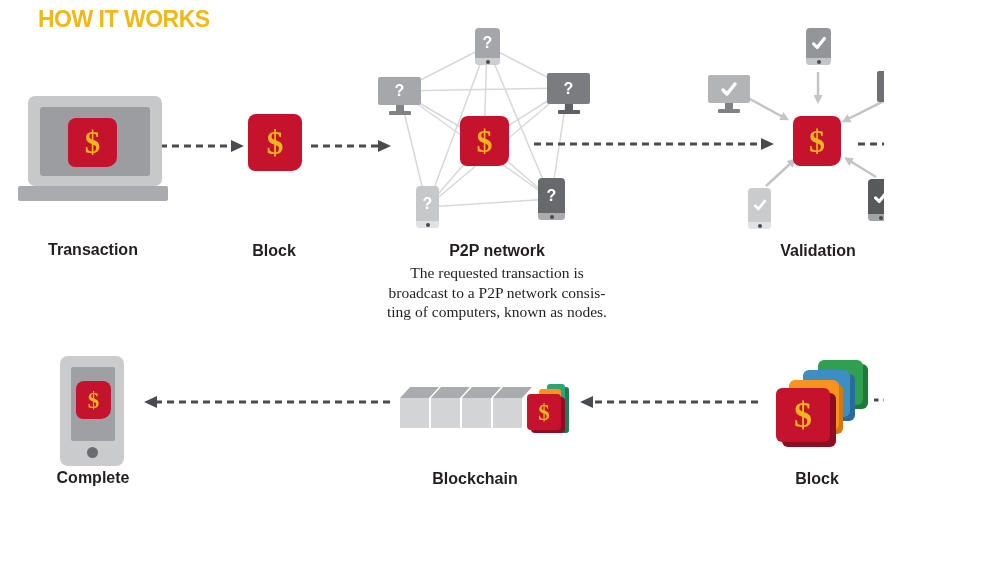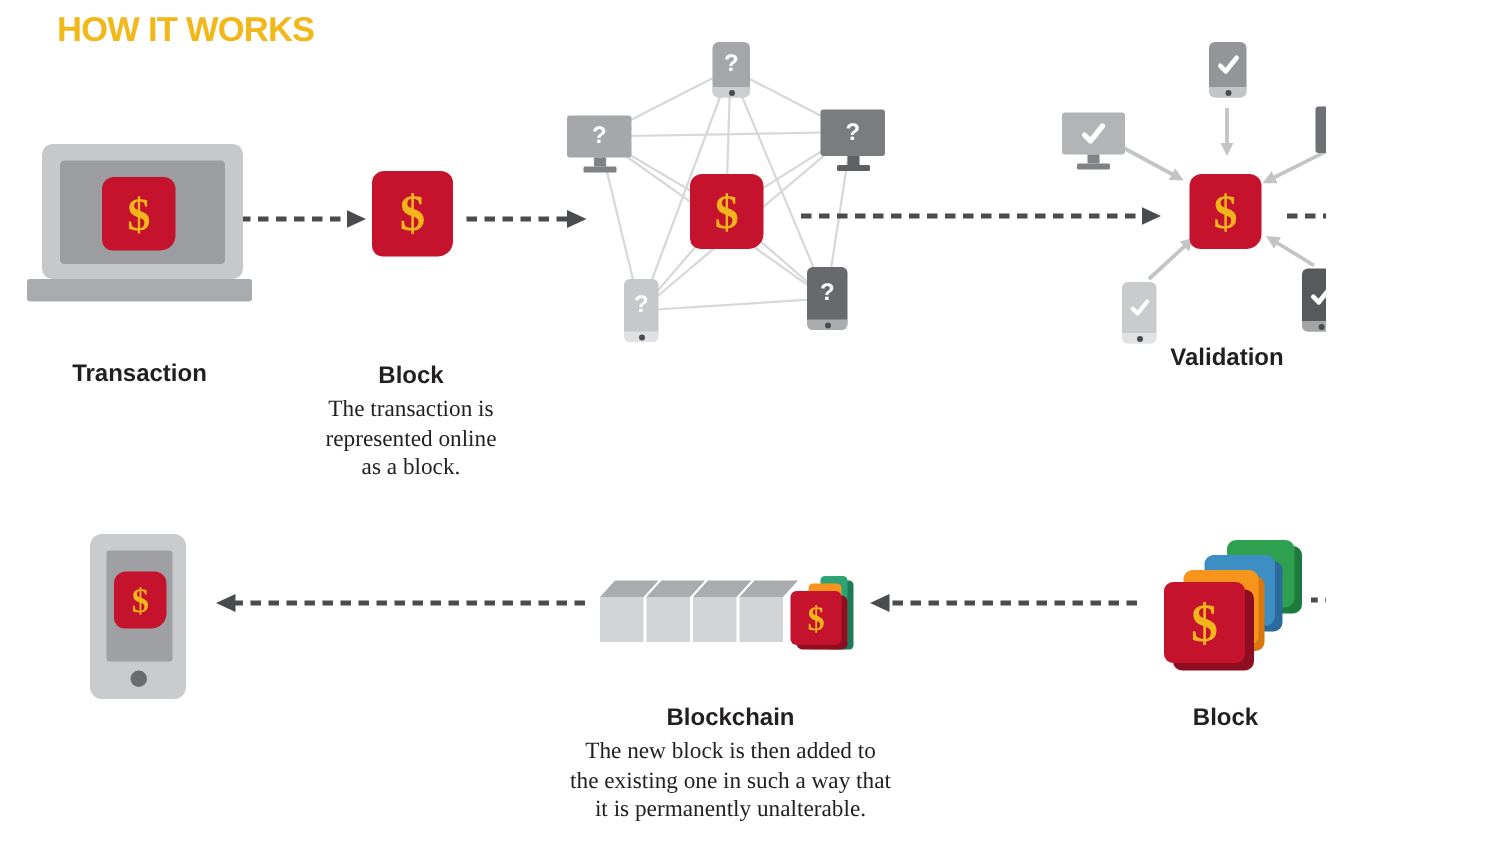--- a/index.html
+++ b/index.html
@@ -54,23 +54,23 @@
   .cphone-screen{left:71px;top:367px;width:44px;height:74px;background:#9EA0A3;border-radius:2px;z-index:2;}
   .cphone-block{left:76px;top:381px;width:35px;height:38px;z-index:3;}
   .cphone-home{left:87px;top:447px;width:11px;height:11px;border-radius:50%;background:#6A6C6F;z-index:3;}
   
   .label{z-index:3;text-align:center;}
   .label-heading{font-size:16px;font-weight:bold;margin-bottom:3px;}
   .label-body{font-family:"Liberation Serif",serif;font-size:15.5px;line-height:1.27;white-space:pre-line;}
   .lbl-transaction{left:8px;  top:241px;width:170px;}
   .lbl-block      {left:193px;top:242px;width:162px;}
   .lbl-p2p        {left:368px;top:242px;width:258px;}
-  .lbl-validation {left:676px;top:230px;width:284px;}
+  .lbl-validation {left:676px;top:242px;width:284px;}
   .lbl-complete   {left:0px;  top:469px;width:186px;}
-  .lbl-blockchain {left:358px;top:470px;width:258px;text-align:center;}
+  .lbl-blockchain {left:346px;top:470px;width:258px;text-align:center;}
   .lbl-block2     {left:670px;top:470px;width:294px;}
 </style>
 </head>
 <body>
 
 <div id="canvas">
 
   <svg id="overlay" class="abs" width="993" height="565" viewBox="0 0 993 565">
     <defs>
       <marker id="ah" markerUnits="userSpaceOnUse" markerWidth="14" markerHeight="12" refX="1" refY="6" orient="auto">
@@ -249,32 +249,33 @@
   <div class="abs block-red cphone-block">
     <span class="dollar" style="font-size:23px;">$</span>
   </div>
   <div class="abs cphone-home"></div>
 
   <div class="abs label lbl-transaction">
     <div class="label-heading">Transaction</div>
   </div>
   <div class="abs label lbl-block">
     <div class="label-heading">Block</div>
-    <div class="label-body">The transaction is
-represented online
-as a block.</div>
+  </div>
+  <div class="abs label lbl-p2p">
+    <div class="label-heading">P2P network</div>
+    <div class="label-body">The requested transaction is
+broadcast to a P2P network consis-
+ting of computers, known as nodes.</div>
   </div>
   <div class="abs label lbl-validation">
     <div class="label-heading">Validation</div>
   </div>
   <div class="abs label lbl-block2">
     <div class="label-heading">Block</div>
   </div>
   <div class="abs label lbl-blockchain">
     <div class="label-heading">Blockchain</div>
-    <div class="label-body">The new block is then added to
-the existing one in such a way that
-it is permanently unalterable.</div>
   </div>
   <div class="abs label lbl-complete">
+    <div class="label-heading">Complete</div>
   </div>
 
 </div>
 
 </body></html>

